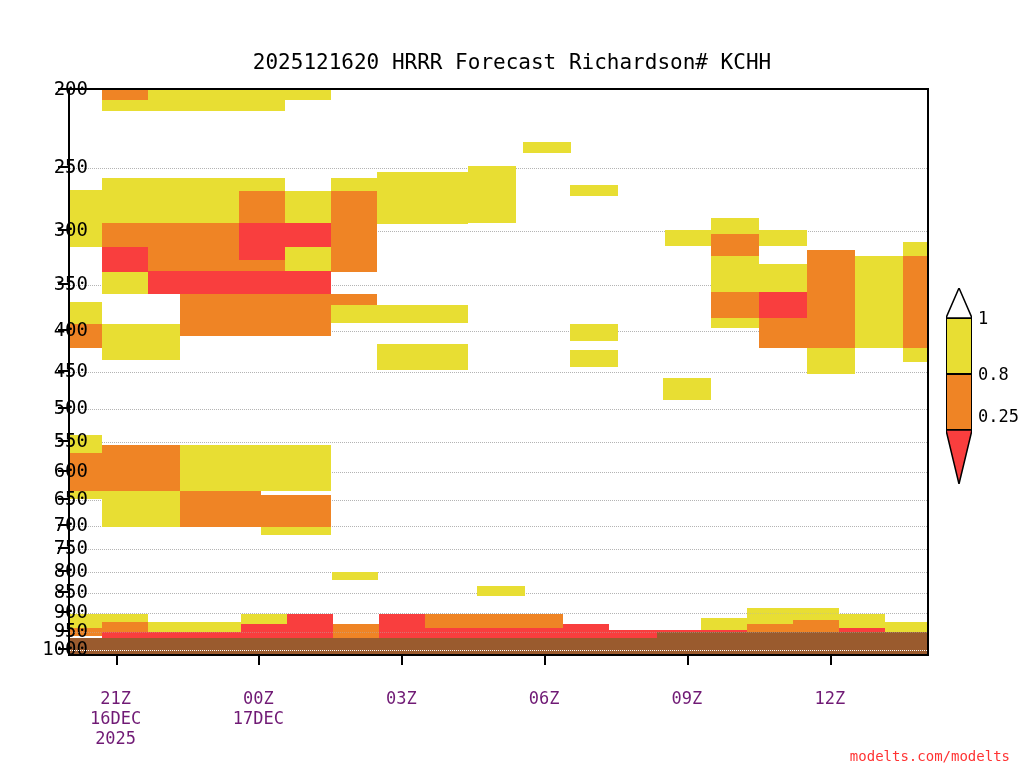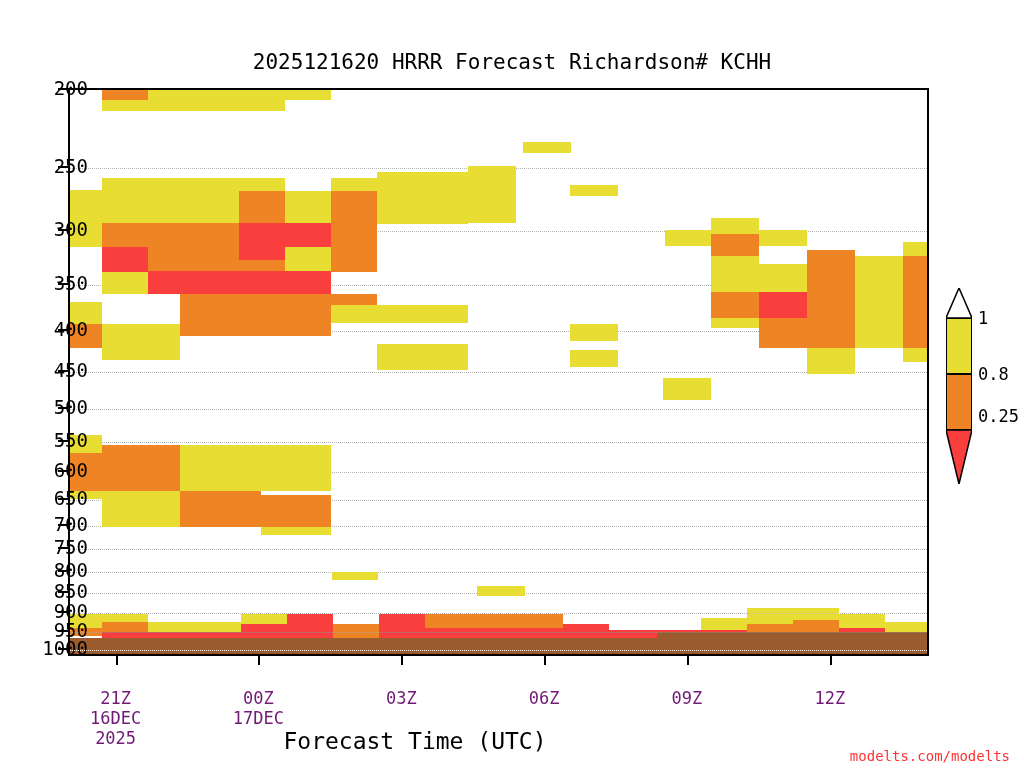--- a/index.html
+++ b/index.html
@@ -229,21 +229,20 @@
       <div class="xtickmark" style="left: 401.278px;"></div>
       <div class="xtick" style="left: 401.278px; white-space: pre;">03Z</div>
       <div class="xtickmark" style="left: 544.111px;"></div>
       <div class="xtick" style="left: 544.111px; white-space: pre;">06Z</div>
       <div class="xtickmark" style="left: 686.944px;"></div>
       <div class="xtick" style="left: 686.944px; white-space: pre;">09Z</div>
       <div class="xtickmark" style="left: 829.778px;"></div>
       <div class="xtick" style="left: 829.778px; white-space: pre;">12Z</div>
     </div>
 
-  <div id="xlabel">Forecast Time (UTC)</div>
   <div id="credit">modelts.com/modelts</div>
 
   <div id="cbar">
       <div class="cbtri" style="top: 0px; height: 30px;"><svg width="26" height="30" viewBox="0 0 26 30">
           <polygon points="13,0 26,30 0,30" fill="#ffffff" stroke="#000" stroke-width="1.5"></polygon>
         </svg></div>
       <div class="cbseg" style="top: 30px; height: 56px; background: rgb(232, 222, 51);"></div>
       <div class="cblabel" style="top: 30px;">1</div>
       <div class="cbseg" style="top: 86px; height: 56px; background: rgb(239, 132, 37);"></div>
       <div class="cblabel" style="top: 86px;">0.8</div>

